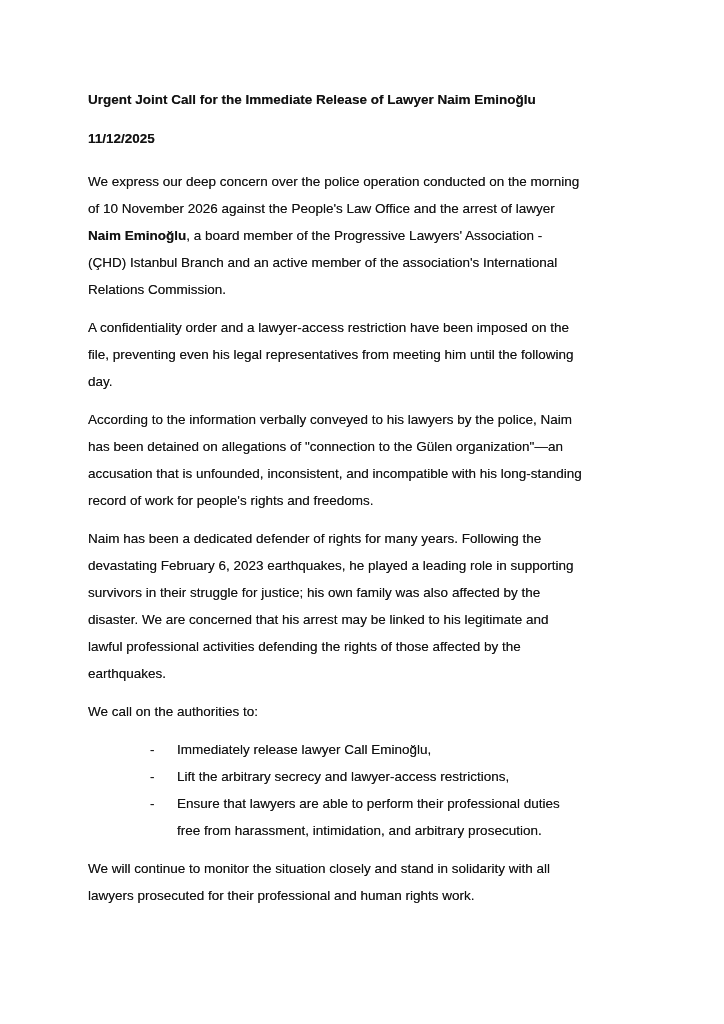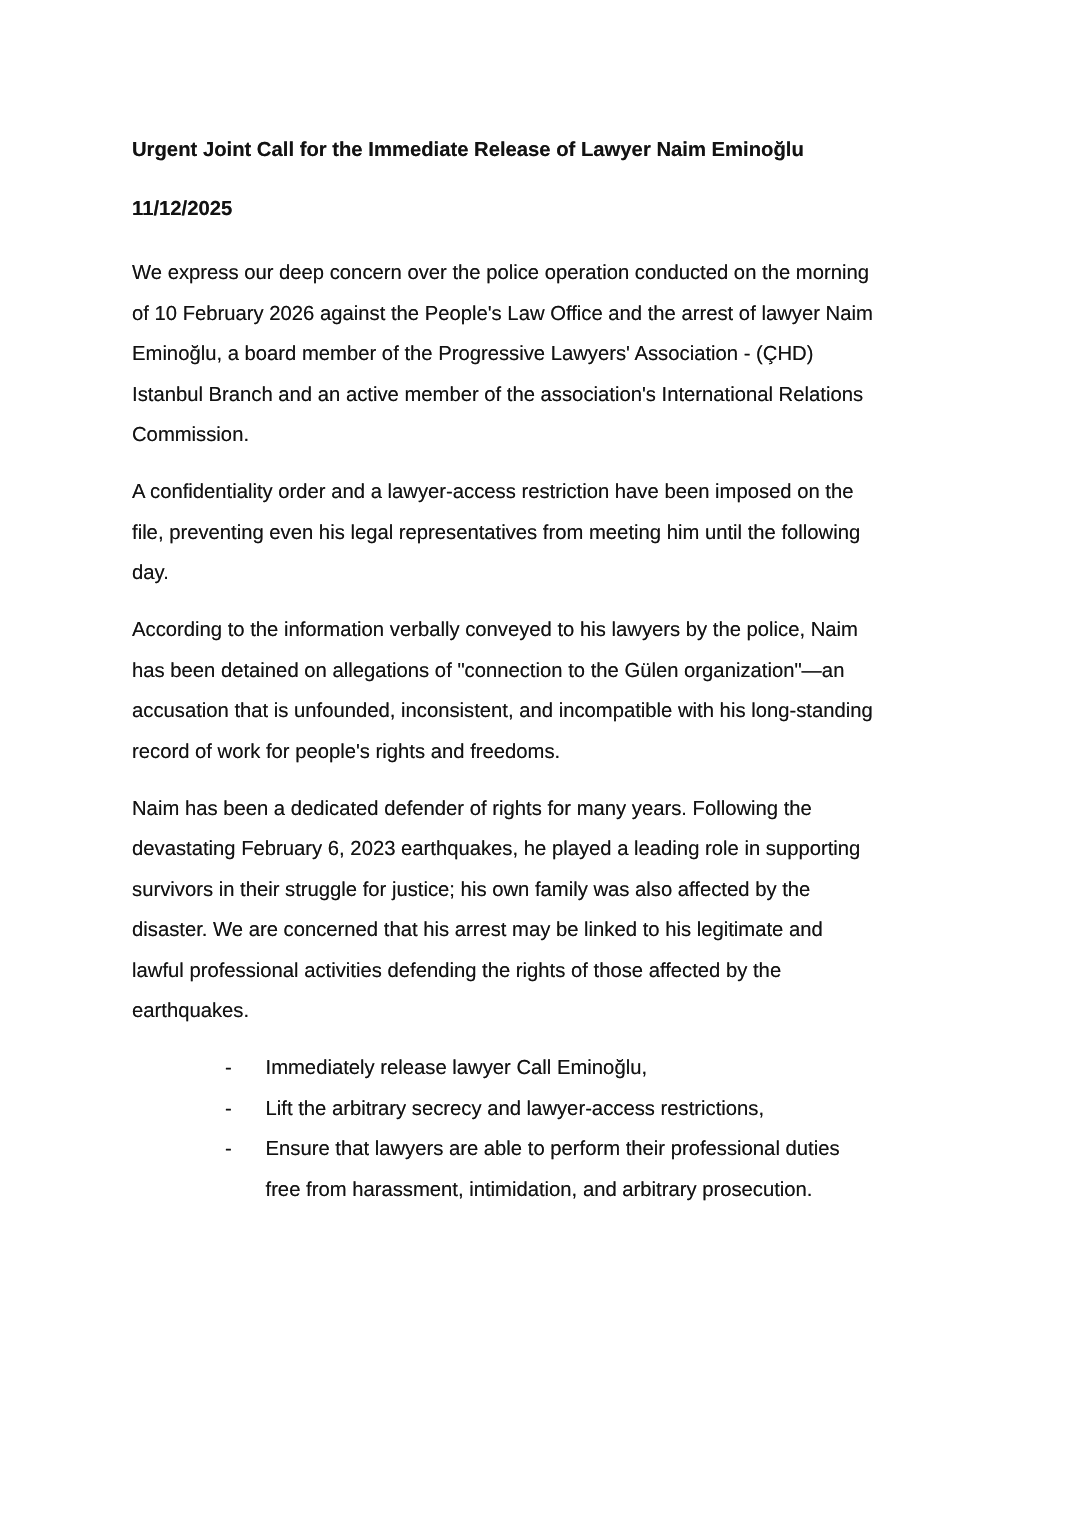--- a/index.html
+++ b/index.html
@@ -33,21 +33,21 @@
     font-weight: 700;
     line-height: 27px;
     margin: 0 0 16px 0;
   }
   p.body-par {
     font-size: 13.5px;
     font-weight: 400;
     line-height: 27px;
     margin: 0 0 11px 0;
   }
-  p.body-par strong { font-weight: 400; }
+  p.body-par strong { font-weight: 700; }
   .demands {
     margin: 0 0 11px 0;
   }
   .demand-row {
     display: flex;
     align-items: flex-start;
     font-size: 13.5px;
     line-height: 27px;
   }
   .demand-row .marker {
@@ -61,42 +61,44 @@
 </style>
 </head>
 <body>
 
 <div class="page">
 
   <h1 class="doc-title">Urgent Joint Call for the Immediate Release of Lawyer Naim Eminoğlu</h1>
 
   <div class="doc-date">11/12/2025</div>
 
-  <p class="body-par"><span>We express our deep concern over the police operation conducted on the morning of 10 February 2026 against the People's Law Office and the arrest of lawyer </span><strong>Naim Eminoğlu</strong><span>, a board member of the Progressive Lawyers' Association - (ÇHD) Istanbul Branch and an active member of the association's International Relations Commission.</span></p>
+  <p class="body-par"><span>We express our deep concern over the police operation conducted on the morning of 10 November 2026 against the People's Law Office and the arrest of lawyer </span><strong>Naim Eminoğlu</strong><span>, a board member of the Progressive Lawyers' Association - (ÇHD) Istanbul Branch and an active member of the association's International Relations Commission.</span></p>
 
   <p class="body-par">A confidentiality order and a lawyer-access restriction have been imposed on the file, preventing even his legal representatives from meeting him until the following day.</p>
 
   <p class="body-par">According to the information verbally conveyed to his lawyers by the police, Naim has been detained on allegations of "connection to the Gülen organization"—an accusation that is unfounded, inconsistent, and incompatible with his long-standing record of work for people's rights and freedoms.</p>
 
   <p class="body-par">Naim has been a dedicated defender of rights for many years. Following the devastating February 6, 2023 earthquakes, he played a leading role in supporting survivors in their struggle for justice; his own family was also affected by the disaster. We are concerned that his arrest may be linked to his legitimate and lawful professional activities defending the rights of those affected by the earthquakes.</p>
 
+  <p class="body-par">We call on the authorities to:</p>
 
   <div class="demands">
 
     <div class="demand-row">
       <span class="marker">-</span>
       <span class="txt">Immediately release lawyer Call Eminoğlu,</span>
     </div>
 
     <div class="demand-row">
       <span class="marker">-</span>
       <span class="txt">Lift the arbitrary secrecy and lawyer-access restrictions,</span>
     </div>
 
     <div class="demand-row">
       <span class="marker">-</span>
       <span class="txt">Ensure that lawyers are able to perform their professional duties free from harassment, intimidation, and arbitrary prosecution.</span>
     </div>
 
   </div>
 
+  <p class="body-par">We will continue to monitor the situation closely and stand in solidarity with all lawyers prosecuted for their professional and human rights work.</p>
 
 </div>
 
 </body></html>

